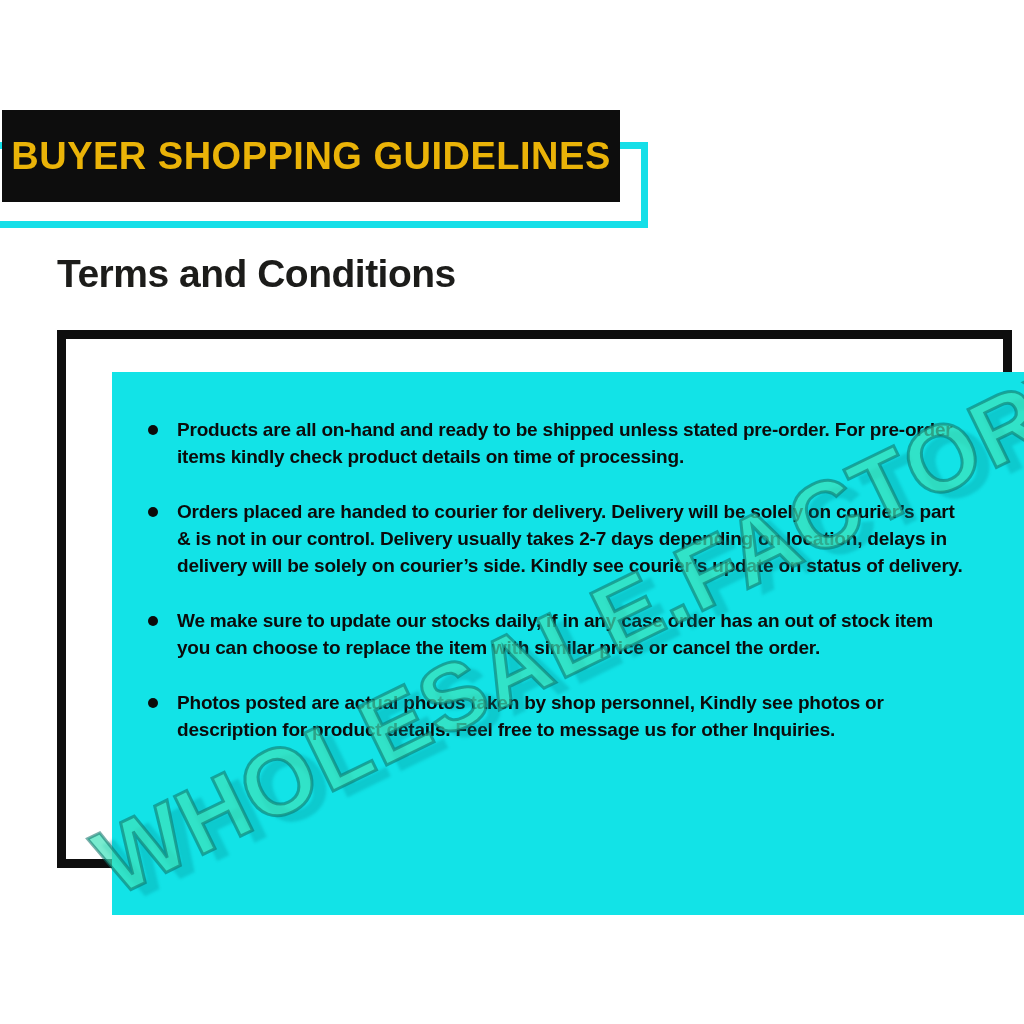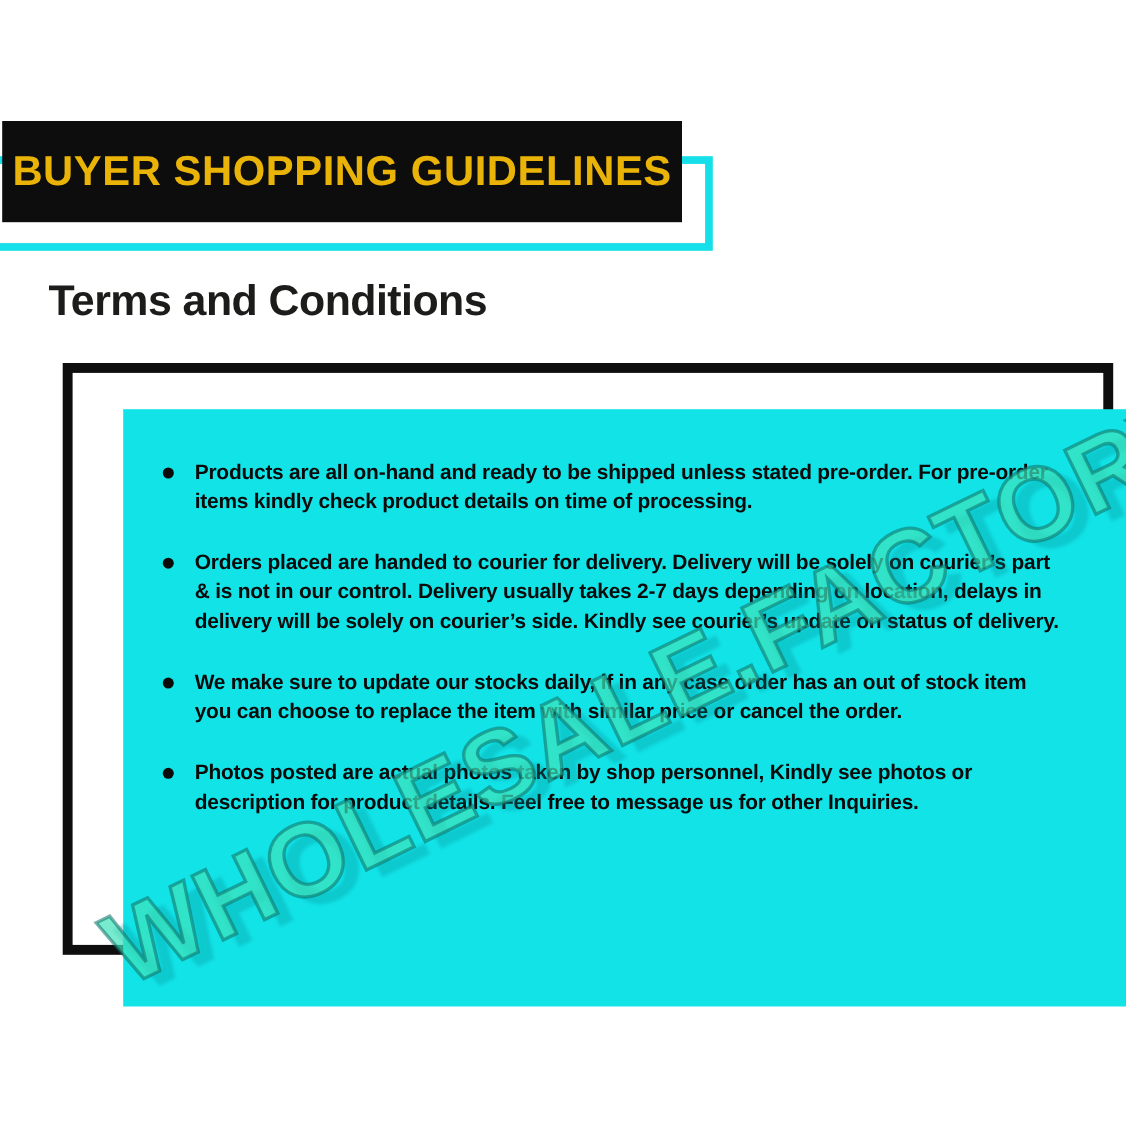--- a/index.html
+++ b/index.html
@@ -38,21 +38,21 @@
     color: #eab308;
     font-size: 38px;
     font-weight: bold;
     letter-spacing: 0.5px;
     white-space: nowrap;
   }
 
   
   .section-title {
     position: absolute;
-    left: 44px;
+    left: 57px;
     top: 252px;
     margin: 0;
     font-size: 39px;
     font-weight: bold;
     color: #1c1c1a;
     letter-spacing: -0.5px;
   }
 
   
   .terms-frame {

